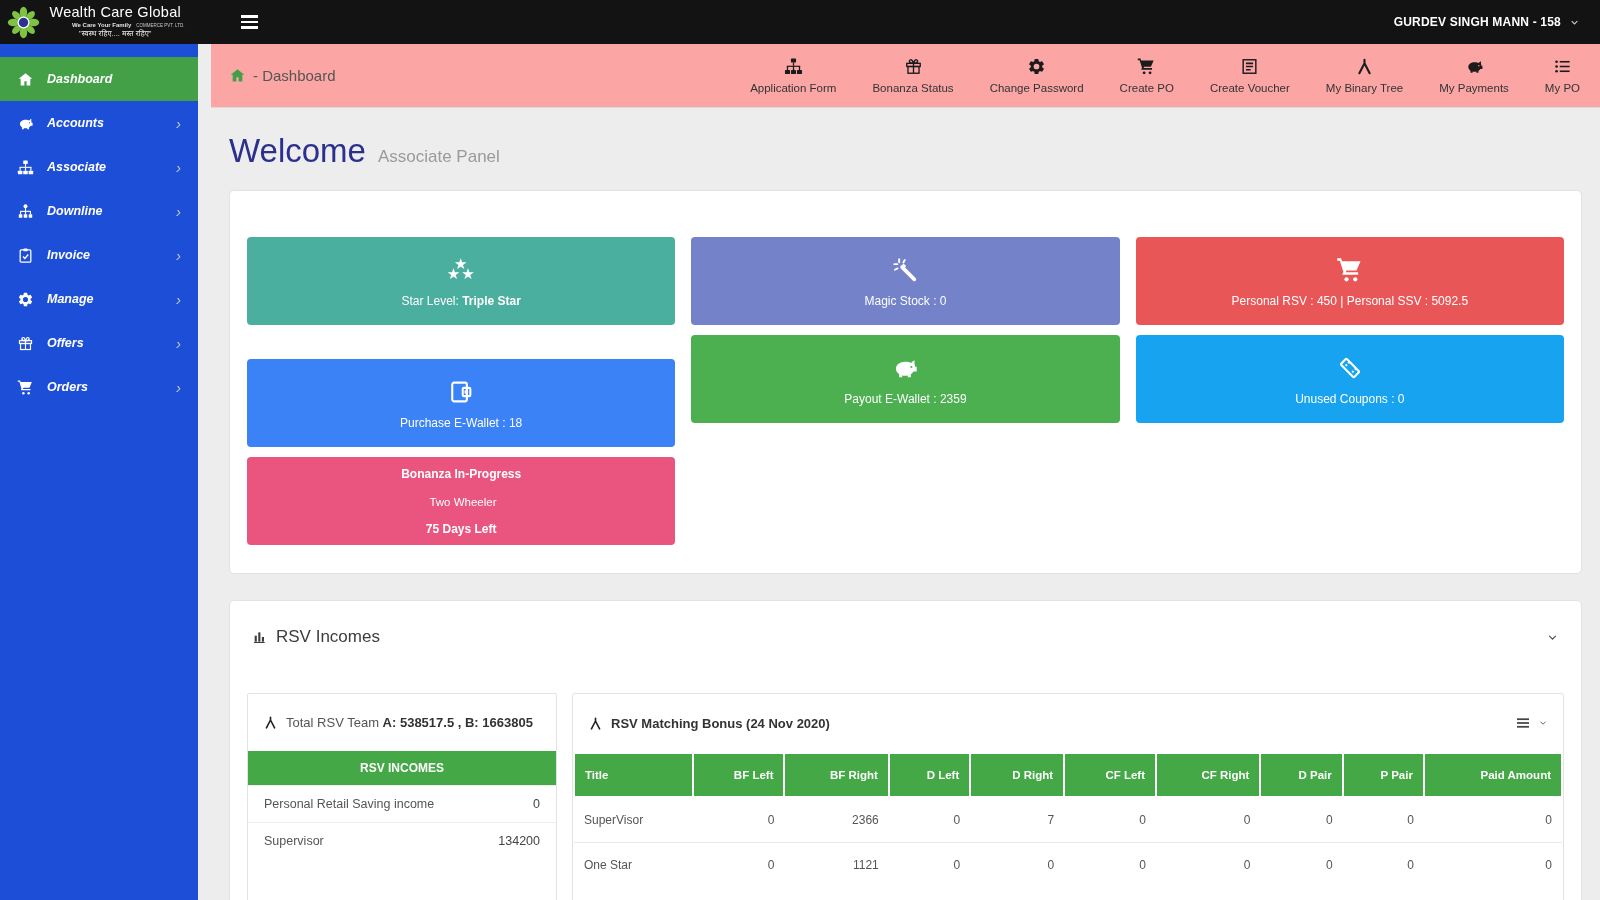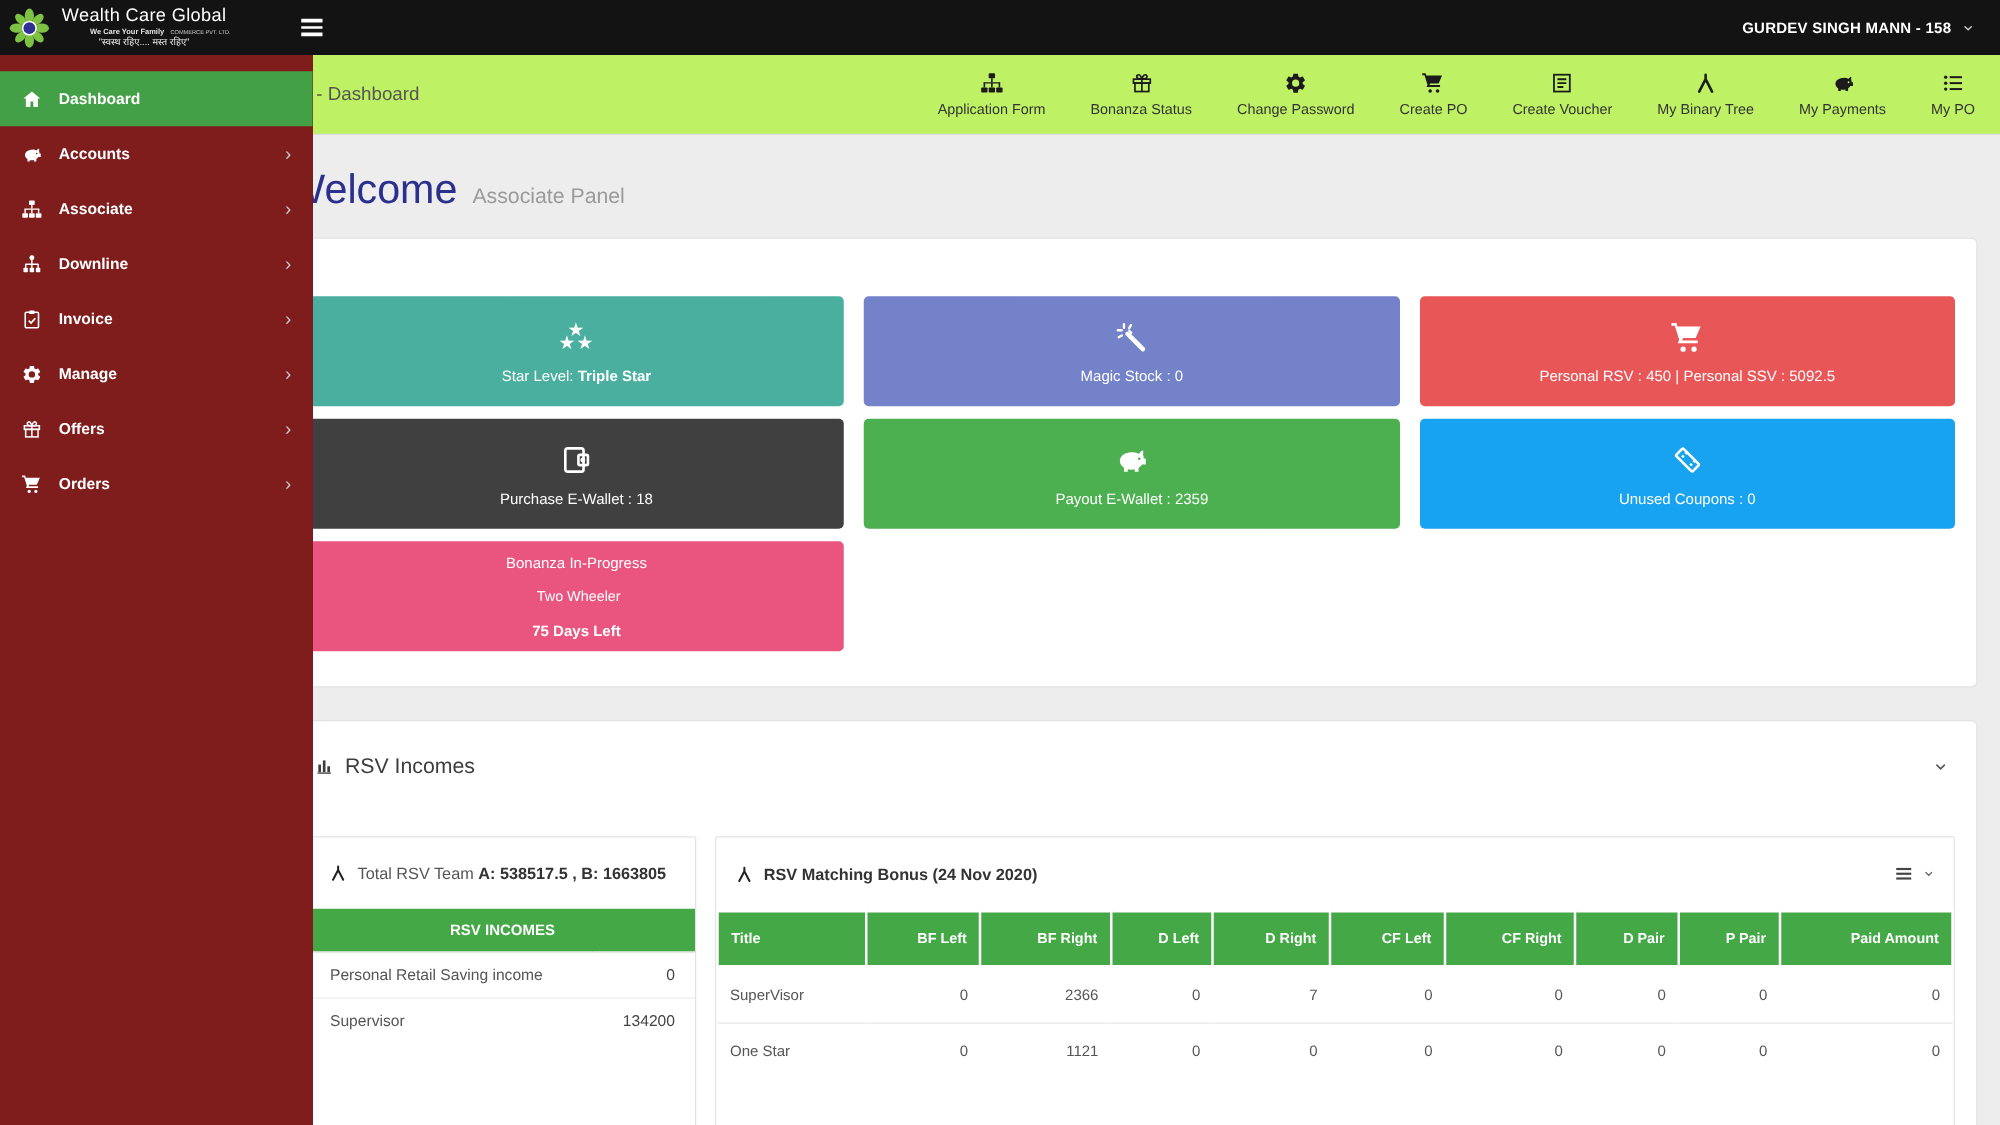--- a/index.html
+++ b/index.html
@@ -16,30 +16,30 @@
   .brand-sub { display:flex; gap:5px; align-items:baseline; margin:1px 0 1px 26px; }
   .brand-subtitle { font-size:6px; color:#e2e2e2; font-weight:bold; }
   .brand-company { font-size:4.5px; color:#c9c9c9; }
   .brand-tagline { font-size:7.5px; color:#ececec; text-align:center; }
   .menu-toggle { margin-left:26px; cursor:pointer; display:flex; flex-direction:column; gap:3px; padding:4px; }
   .menu-toggle i { display:block; width:17px; height:2.5px; background:#fff; }
   .user-menu { margin-left:auto; display:flex; align-items:center; gap:8px; color:#fff; font-size:12px; font-weight:bold; padding-right:20px; cursor:pointer; letter-spacing:.2px; }
   .user-menu .chev { width:11px; height:11px; color:#cccccc; }
 
   
-  .sidebar { position:fixed; top:44px; left:0; bottom:0; width:250px; background:#7f1d1d; z-index:20; padding-top:13px; }
+  .sidebar { position:fixed; top:44px; left:0; bottom:0; width:198px; background:#1d4ed8; z-index:20; padding-top:13px;font-style:italic; }
   .side-item { height:44px; display:flex; align-items:center; padding:0 17px; color:#fff; font-size:12.5px; font-weight:bold; cursor:pointer; }
   .side-item .si-icon { width:17px; height:17px; margin-right:13px; display:inline-flex; color:#fff; }
   .si-icon svg { width:100%; height:100%; }
   .side-item .si-chev { margin-left:auto; color:#c8c8c8; font-size:15px; font-weight:normal; }
   .side-item.active { background:#43a047; }
 
   
   .main { margin-left:211px; padding-top:44px; }
-  .topbar { height:64px; background:#bef264; border-bottom:1px solid #dcdcdc; display:flex; align-items:center; padding:0 20px 0 18px; }
+  .topbar { height:64px; background:#fca5a5; border-bottom:1px solid #dcdcdc; display:flex; align-items:center; padding:0 20px 0 18px; }
   .breadcrumb { display:flex; align-items:center; gap:7px; font-size:15px; color:#555; }
   .bc-home { width:17px; height:17px; color:#43a047; display:inline-flex; }
   .bc-home svg { width:100%; height:100%; }
   .quicklinks { margin-left:auto; display:flex; gap:36px; }
   .qlink { display:flex; flex-direction:column; align-items:center; gap:6px; cursor:pointer; }
   .ql-icon { width:19px; height:19px; display:inline-flex; color:#1b1b1b; }
   .ql-icon svg { width:100%; height:100%; }
   .ql-label { font-size:11.5px; color:#333; white-space:nowrap; }
 
   .content { padding:14px 18px 18px; }
@@ -54,21 +54,21 @@
   .panel-chev svg { width:100%; height:100%; }
 
   
   .cards-grid { display:grid; grid-template-columns:repeat(3,1fr); gap:10px 16px; padding:46px 17px 28px; }
   .status-card { height:88px; border-radius:4px; color:#fff; display:flex; flex-direction:column; align-items:center; justify-content:center; gap:9px; text-align:center; cursor:default; }
   .sc-icon { height:30px; display:flex; align-items:center; justify-content:center; color:#fff; }
   .sc-icon svg { width:28px; height:28px; }
   .sc-stars { line-height:.62; font-size:15px; letter-spacing:1px; font-family:"DejaVu Sans", sans-serif; }
   .sc-label { font-size:12px; }
   .sc-label b { font-weight:bold; }
-  .banner-line1 { font-size:12px; font-weight:normal; }
+  .banner-line1 { font-size:12px; font-weight:bold; }
   .banner-line2 { font-size:11.5px; margin-top:6px;text-align:right; }
   .banner-line3 { font-size:12px; font-weight:bold; margin-top:14px; }
 
   
   .rsv-title { display:flex; align-items:center; gap:8px; font-size:17px; color:#3d3d3d; }
   .rt-icon { width:16px; height:16px; color:#3d3d3d; display:inline-flex; }
   .rt-icon svg { width:100%; height:100%; }
   .rsv-body { display:flex; gap:15px; padding:46px 17px 30px; align-items:flex-start; }
   .inner-card { background:#fff; border:1px solid #e3e3e3; border-radius:2px; }
   .team-card { width:310px; flex-shrink:0; min-height:245px; }
@@ -385,21 +385,21 @@
             <span class="sc-icon">
               <svg viewBox="0 0 24 24" fill="currentColor">
                 <circle cx="9" cy="20" r="1.8"></circle>
                 <circle cx="16.5" cy="20" r="1.8"></circle>
                 <path d="M4.4 2H1v2h2.3l3 9.6-1 2.4H19v-2H8.3l.7-1.6h8.6L21 4.4H5.1z"></path>
               </svg>
             </span>
             <span class="sc-label"><span>Personal RSV : 450 | Personal SSV : 5092.5</span><b></b></span>
           </div>
 
-          <div class="status-card" style="background: #404040;">
+          <div class="status-card" style="background: #3b82f6; margin-top: 24px;">
             <span class="sc-icon">
               <svg viewBox="0 0 24 24" fill="none" stroke="currentColor" stroke-width="1.8">
                 <rect x="4.5" y="4" width="12.5" height="16" rx="1.5"></rect>
                 <rect x="13.5" y="8.5" width="6.5" height="7" rx="1"></rect>
                 <circle cx="16.5" cy="12" r=".8" fill="currentColor"></circle>
               </svg>
             </span>
             <span class="sc-label"><span>Purchase E-Wallet : 18</span><b></b></span>
           </div>
 

